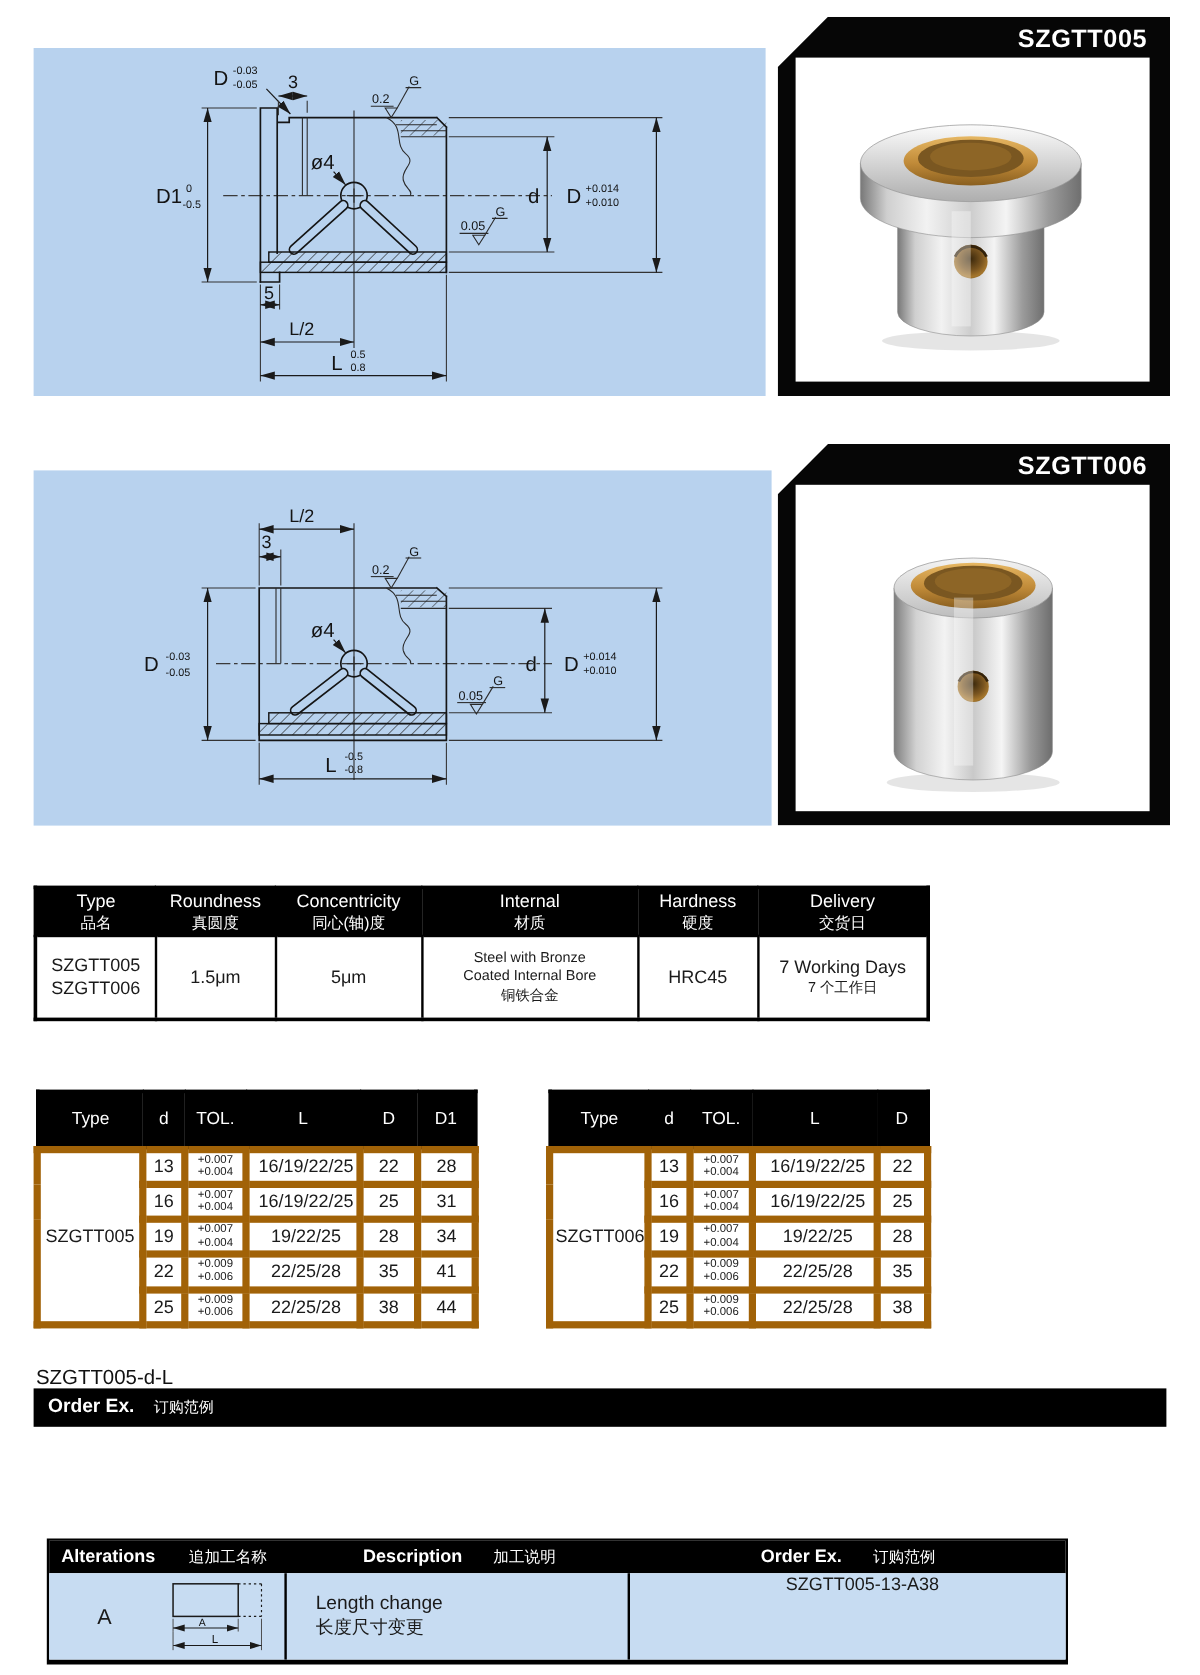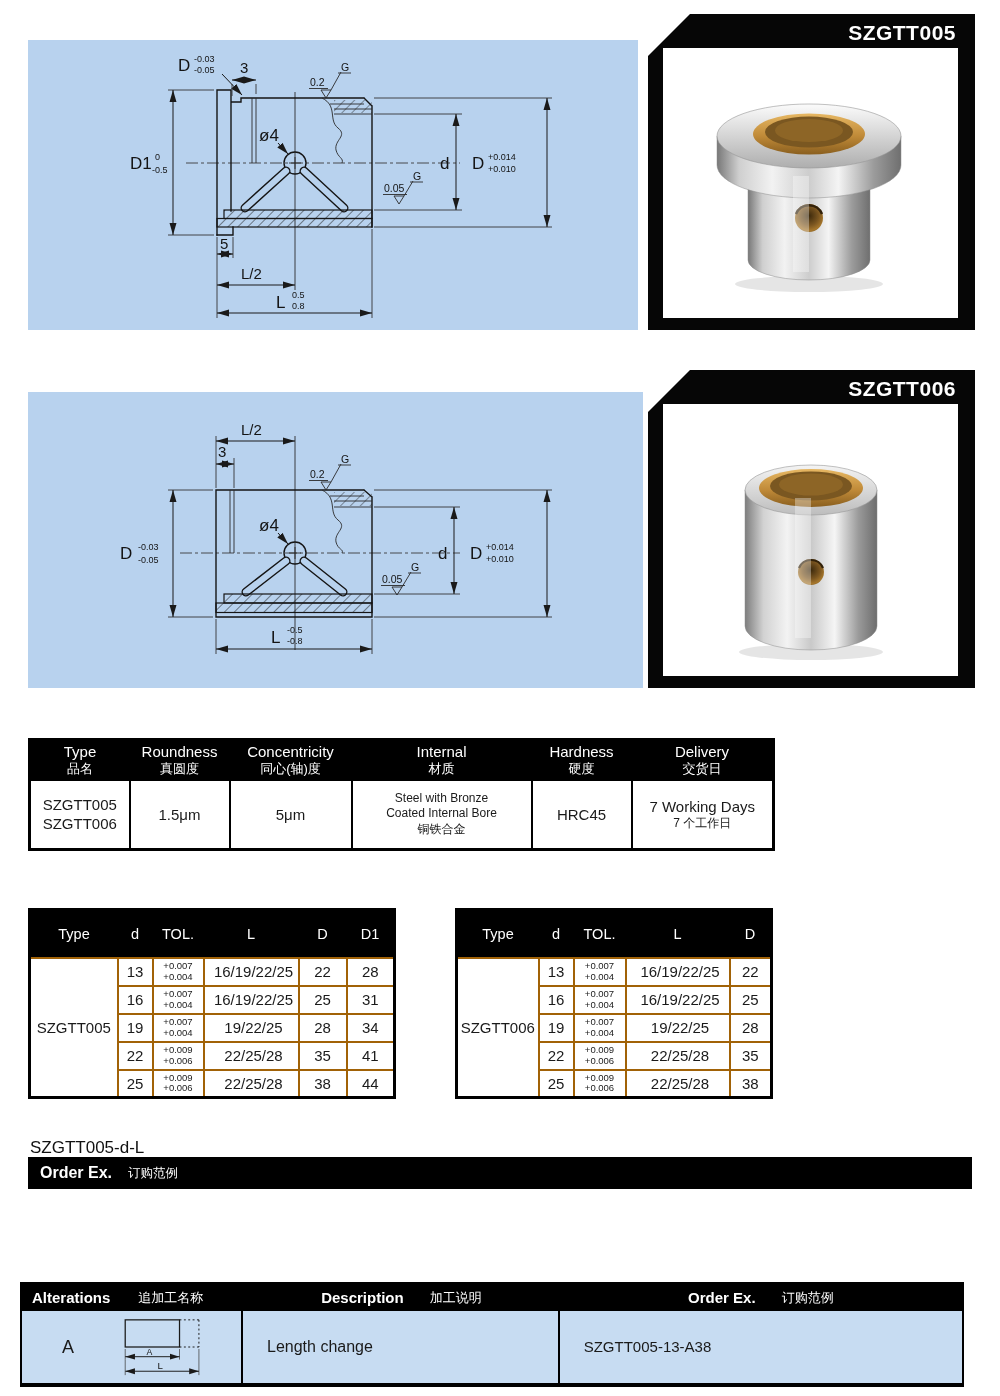--- a/index.html
+++ b/index.html
@@ -51,44 +51,44 @@
   .h-en{font-size:15px;line-height:1.2;display:block;}
   .h-zh{font-size:13px;line-height:1.25;display:block;}
   .cell-l2{font-size:15px;line-height:1.3;display:block;}
   .cell-s{font-size:12px;line-height:1.3;display:block;}
 
   
   .dimtab{position:absolute;table-layout:fixed;border:3px solid #000;}
   .dimtab.left{left:28px;top:908px;width:365px;}
   .dimtab.right{left:455px;top:908px;width:315px;}
   .dimtab th{background:#000;color:#fff;font-weight:normal;font-size:14.5px;height:48px;border:1px solid #000;vertical-align:middle;}
-  .dimtab td{border:2px solid #a16207;background:#fff;text-align:center;vertical-align:middle;font-size:15px;height:28px;padding:1px 2px;}
+  .dimtab td{border:6px solid #a16207;background:#fff;text-align:center;vertical-align:middle;font-size:15px;height:28px;padding:1px 2px;}
   .dimtab td.tol div{font-size:9.5px;line-height:1.12;}
   .dimtab td.lcol{text-align:center;padding-left:7px;}
 
   
   .order-bar{position:absolute;left:28px;top:1157px;width:944px;height:32px;background:#000;color:#fff;display:flex;align-items:center;}
   .order-bar .en{font-size:16px;font-weight:bold;margin-left:12px;}
   .order-bar .zh{font-size:12.5px;margin-left:16px;}
   .order-example{position:absolute;left:30px;top:1138px;font-size:17px;color:#111;}
 
   
-  .alt{position:absolute;left:20px;top:1282px;width:944px;border:2.5px solid #000;border-bottom-width:4px;}
+  .alt{position:absolute;left:39px;top:1282px;width:851px;border:2.5px solid #000;border-bottom-width:4px;}
   .alt-head{display:flex;background:#000;color:#fff;height:27px;align-items:center;}
   .alt-head .c1{width:222px;display:flex;align-items:center;}
   .alt-head .c2{width:318px;display:flex;align-items:center;justify-content:center;}
   .alt-head .c3{width:404px;display:flex;align-items:center;justify-content:center;}
   .alt-head .en{font-size:15px;font-weight:bold;}
   .alt-head .zh{font-size:13px;margin-left:28px;}
   .alt-head .c2 .zh,.alt-head .c3 .zh{margin-left:26px;}
   .alt-head .c1 .en{margin-left:10px;}
   .alt-body{display:flex;background:var(--row-blue);height:72px;}
   .alt-body .c1{width:222px;display:flex;align-items:center;border-right:2px solid #000;}
   .alt-body .c2{width:318px;display:flex;flex-direction:column;justify-content:center;border-right:2px solid #000;padding-left:24px;}
-  .alt-body .c3{width:404px;display:flex;flex-direction:column;justify-content:center;padding-left:24px;gap:48px;}
+  .alt-body .c3{width:404px;display:flex;flex-direction:row;justify-content:center;padding-left:24px;gap:48px;}
   .alt-code{width:92px;text-align:center;font-size:18px;}
   .alt-diagram{width:100px;height:64px;}
   .alt-desc-en{font-size:16px;line-height:1.25;}
   .alt-desc-zh{font-size:15px;line-height:1.3;}
   .alt-ord{font-size:15px;line-height:1.3;}
 </style>
 </head>
 <body>
 
 <div class="page">
@@ -600,20 +600,21 @@
           <path d="M10,46 V62" fill="none" stroke="#444" stroke-width=".8"></path>
           <marker id="ar3" markerWidth="11" markerHeight="8" refX="10" refY="4" orient="auto-start-reverse">
             <path d="M0,1 L10,4 L0,7 Z" fill="#1a1a1a"></path>
           </marker>
           <text x="35" y="41" font-size="9" fill="#141414" text-anchor="middle">A</text>
           <text x="46" y="56" font-size="10" fill="#141414" text-anchor="middle">L</text>
         </svg>
       </div>
       <div class="c2">
         <div class="alt-desc-en">Length change</div>
+        <div class="alt-desc-zh">长度尺寸变更</div>
       </div>
       <div class="c3">
         <div class="alt-ord">SZGTT005-13-A38</div>
       </div>
     </div>
   </div>
 
 </div>
 
 </body></html>

